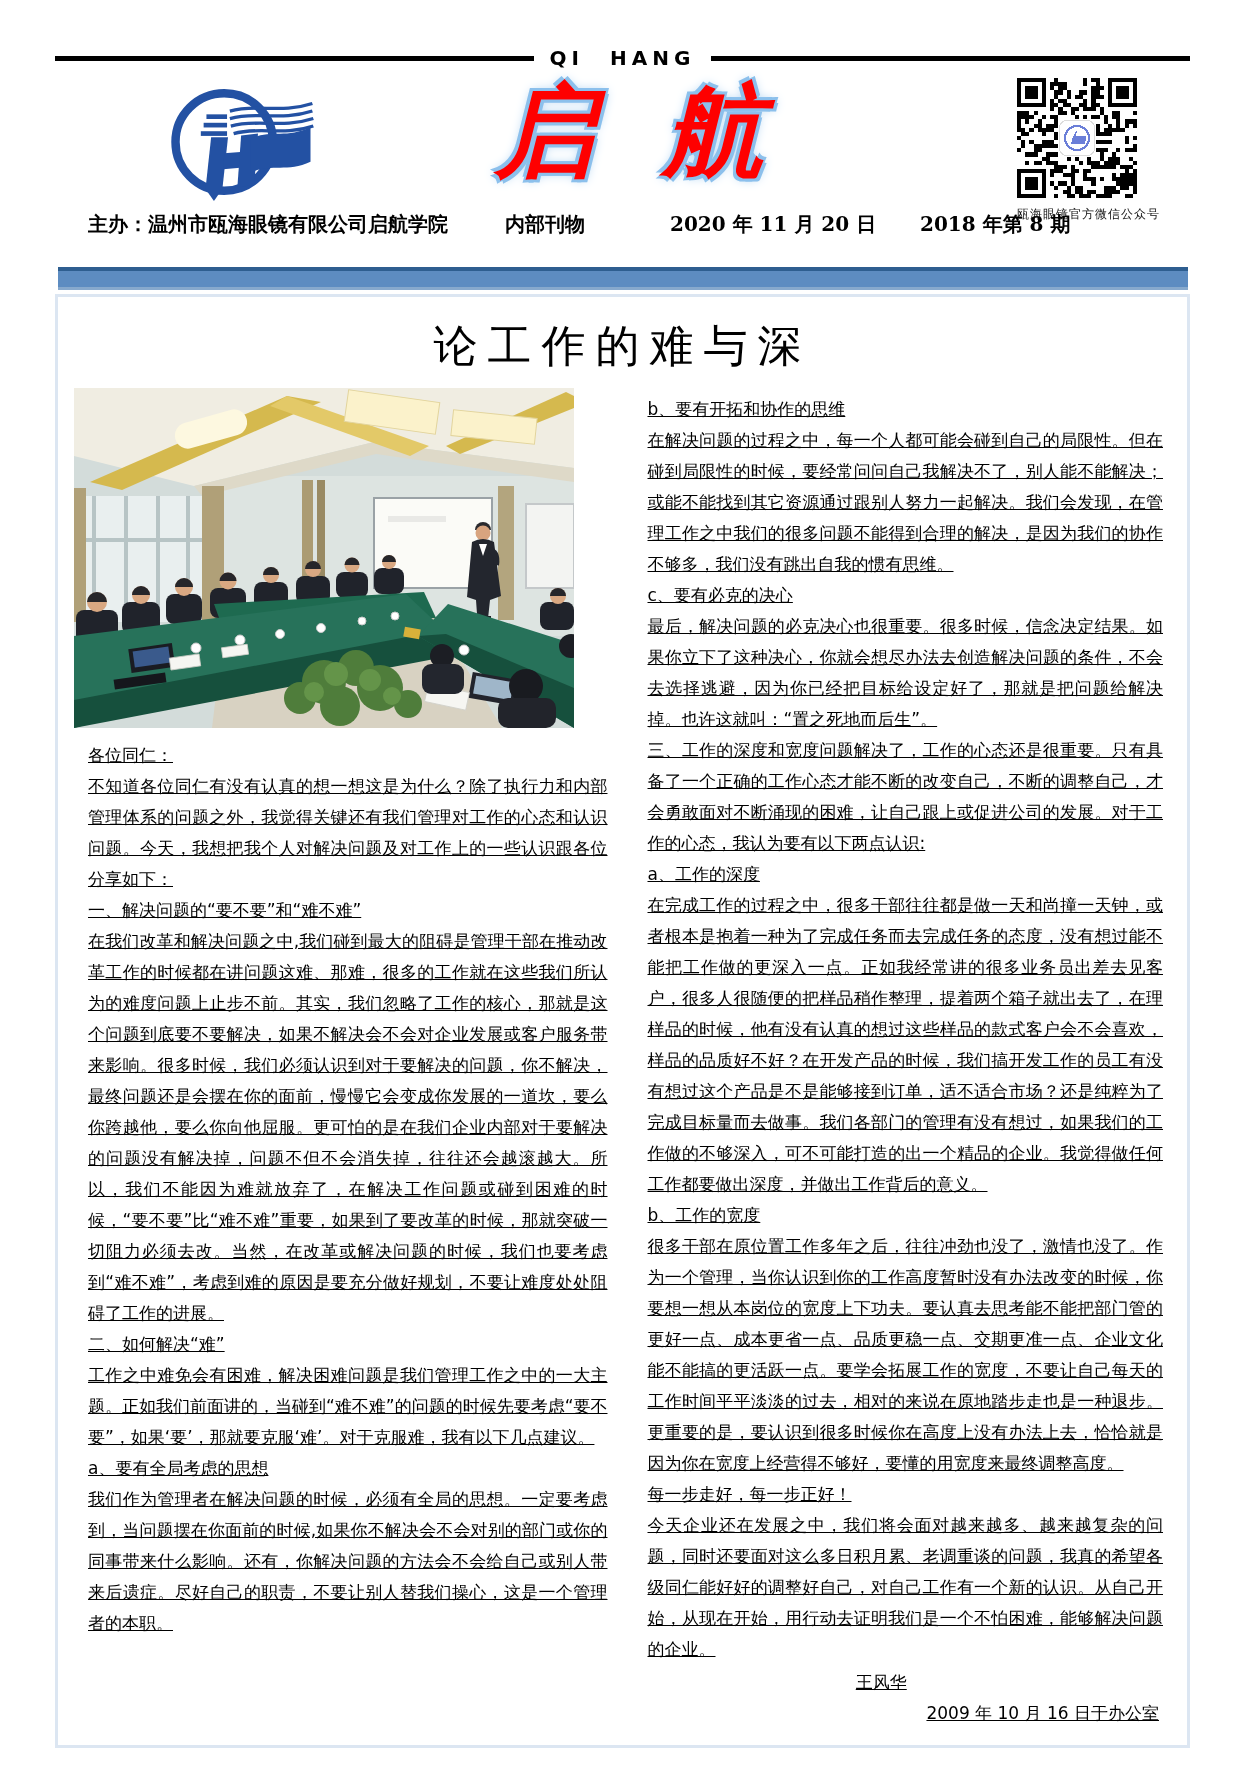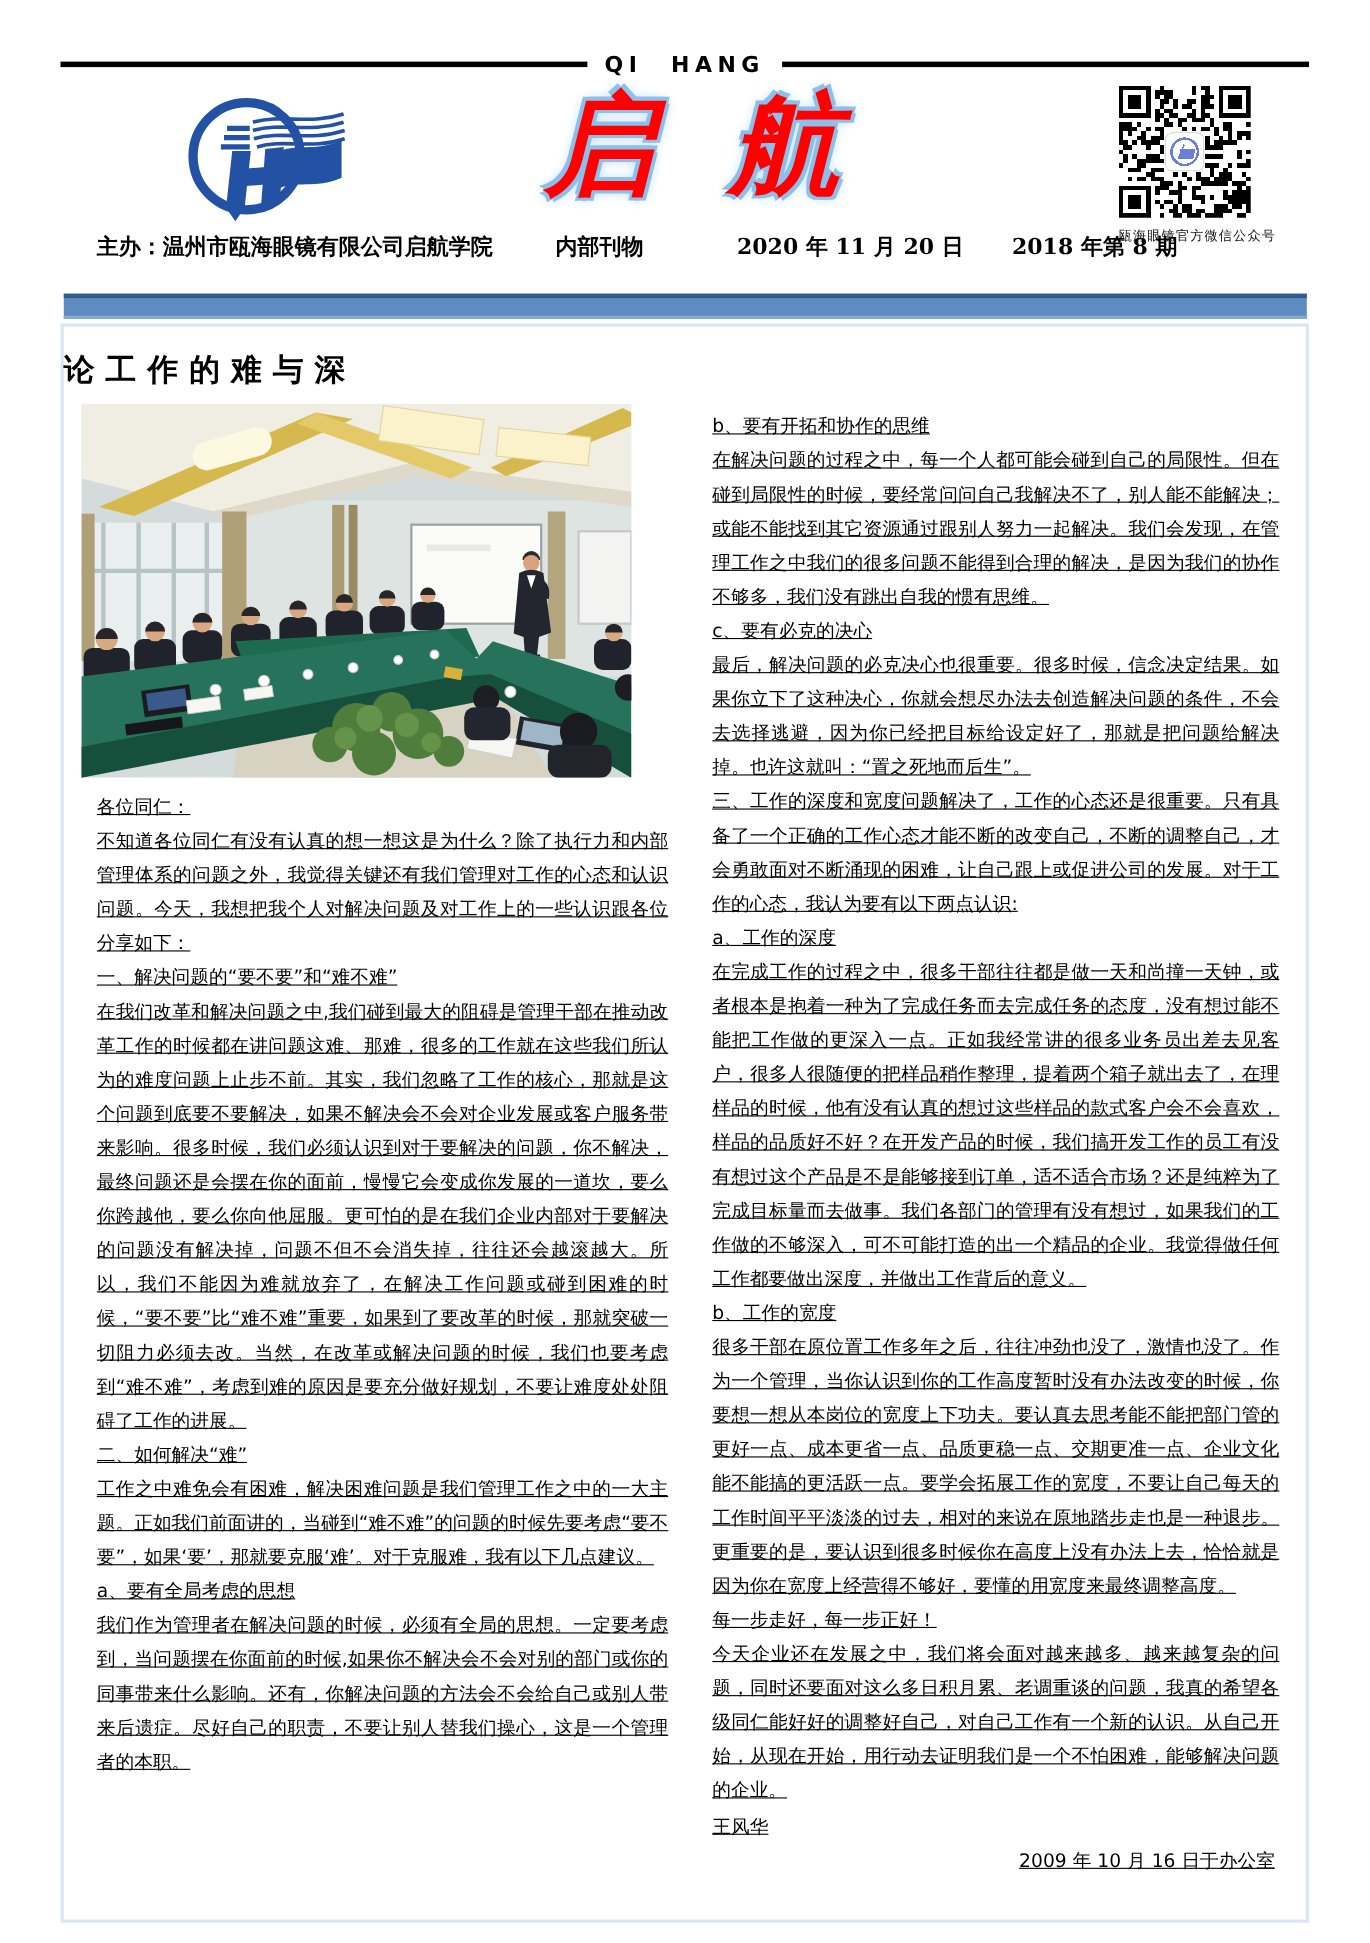--- a/index.html
+++ b/index.html
@@ -44,33 +44,33 @@
   .blue-bar {
     position:absolute; top:267px; left:58px; width:1130px; height:23px;
     background:#5d8cc1; border-top:4px solid #2e5e90; border-bottom:3px solid #87a9cd;
   }
   
   .content-box {
     position:absolute; top:294px; left:55px; width:1135px; height:1454px;
     border:3px solid #dce6f2; background:#fff;
   }
   .article-title {
-    margin-top:20px; 
-    font-family:"DejaVu Serif", serif; font-weight:bold;
-    font-size:28px; letter-spacing:10px;
+    margin-top:20px; text-align:center;
+    font-family:"DejaVu Serif", serif; font-weight:normal;
+    font-size:44px; letter-spacing:10px;
   }
   .columns { display:flex; margin:10px 24px 0 30px; gap:40px; }
   .col { font-size:17px; line-height:31px; text-align:justify; }
   .col-left  { width:521px; }
   .col-right { width:517px; padding-top:8px; }
   .col p { margin:0;text-decoration:underline; }
   .col p.indent { text-indent:2em; }
   .photo-wrap { width:500px; height:340px; margin:2px 0 12px -14px; }
   .photo-wrap svg { display:block; width:100%; height:100%; }
-  .sig-name { text-align:left; padding-right:48px; margin-top:2px !important; }
+  .sig-name { text-align:center; padding-right:48px; margin-top:2px !important; }
   .sig-date { text-align:right; padding-right:4px; }
 </style>
 </head>
 <body>
 
 <div class="page">
 
   <div class="toprule">
     <span class="rule"></span>
     <span class="rule-label">QI HANG</span>

